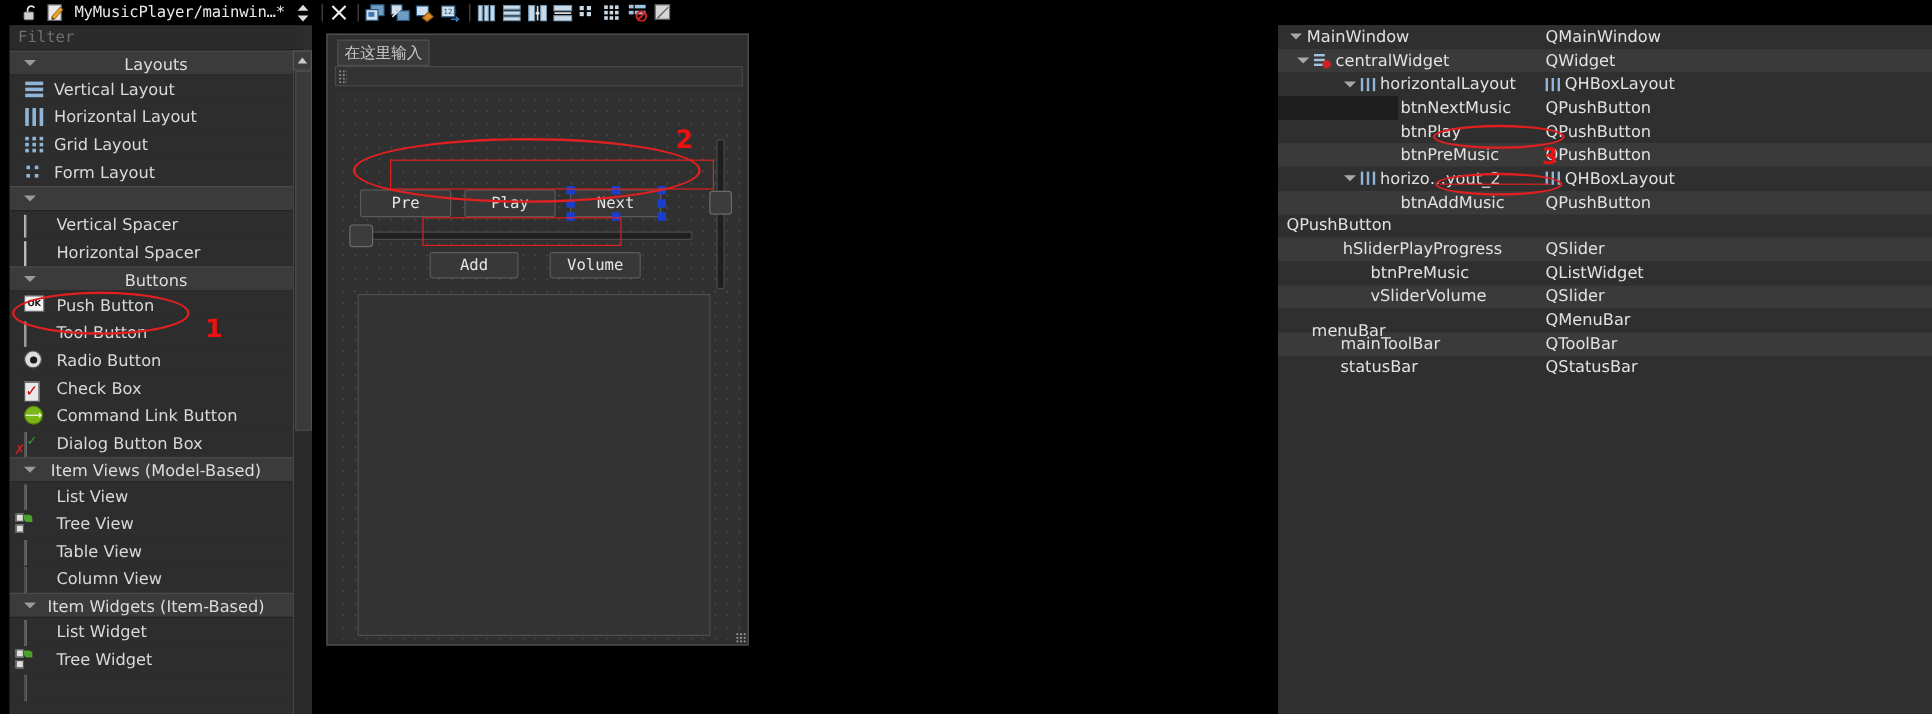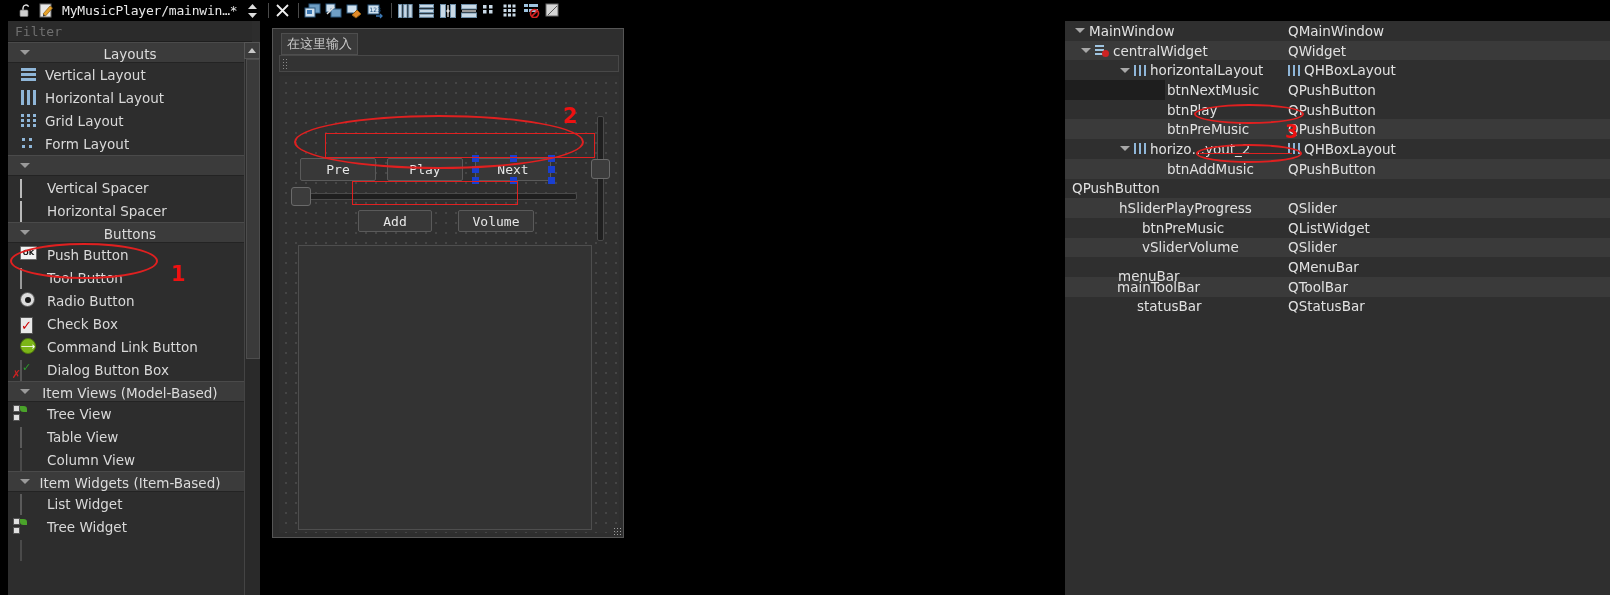--- a/index.html
+++ b/index.html
@@ -480,20 +480,24 @@
           <span class="ic-dlgbtn"><span class="ck">✓</span><span class="cx">✗</span></span>
         </span>
         <span class="il">Dialog Button Box</span>
       </div>
 
       <div class="wb-group">
         <span class="arrow"></span>
         <span class="gl">Item Views (Model-Based)</span>
       </div>
       <div class="wb-item">
+        <span class="ic"><span class="ic-listview"></span></span>
+        <span class="il">List View</span>
+      </div>
+      <div class="wb-item">
         <span class="ic">
           <span class="ic-treeview"><span class="leaf"></span><span class="pg" style="top:0"></span><span class="pg" style="top:9px"></span></span>
         </span>
         <span class="il">Tree View</span>
       </div>
       <div class="wb-item">
         <span class="ic"><span class="ic-tableview"></span></span>
         <span class="il">Table View</span>
       </div>
       <div class="wb-item">
@@ -677,31 +681,31 @@
       <div class="oi-obj" style="padding-left:77px;">btnPreMusic</div>
       <div class="oi-cls">QListWidget</div>
     </div>
 
     <div class="oi-row alt">
       <div class="oi-obj" style="padding-left:77px;">vSliderVolume</div>
       <div class="oi-cls">QSlider</div>
     </div>
 
     <div class="oi-row norm">
-      <div class="oi-obj" style="padding-left:53px;margin-top:18px;">menuBar</div>
+      <div class="oi-obj" style="padding-left:28px;margin-top:18px;">menuBar</div>
       <div class="oi-cls">QMenuBar</div>
     </div>
 
     <div class="oi-row alt">
       <div class="oi-obj" style="padding-left:52px;">mainToolBar</div>
       <div class="oi-cls">QToolBar</div>
     </div>
 
     <div class="oi-row norm">
-      <div class="oi-obj" style="padding-left:72px;">statusBar</div>
+      <div class="oi-obj" style="padding-left:52px;">statusBar</div>
       <div class="oi-cls">QStatusBar</div>
     </div>
   </div>
 
   <div class="ann-ellipse" style="left:1194px; top:104px; width:110px; height:20px;"></div>
   <div class="ann-ellipse" style="left:1196px; top:144px; width:106px; height:19px;"></div>
   <div class="ann-strike" style="left:1200px; top:153px; width:92px;"></div>
   <div class="ann-num" style="left:1285px; top:120px; font-size:19px;">3</div>
 
 </div>

